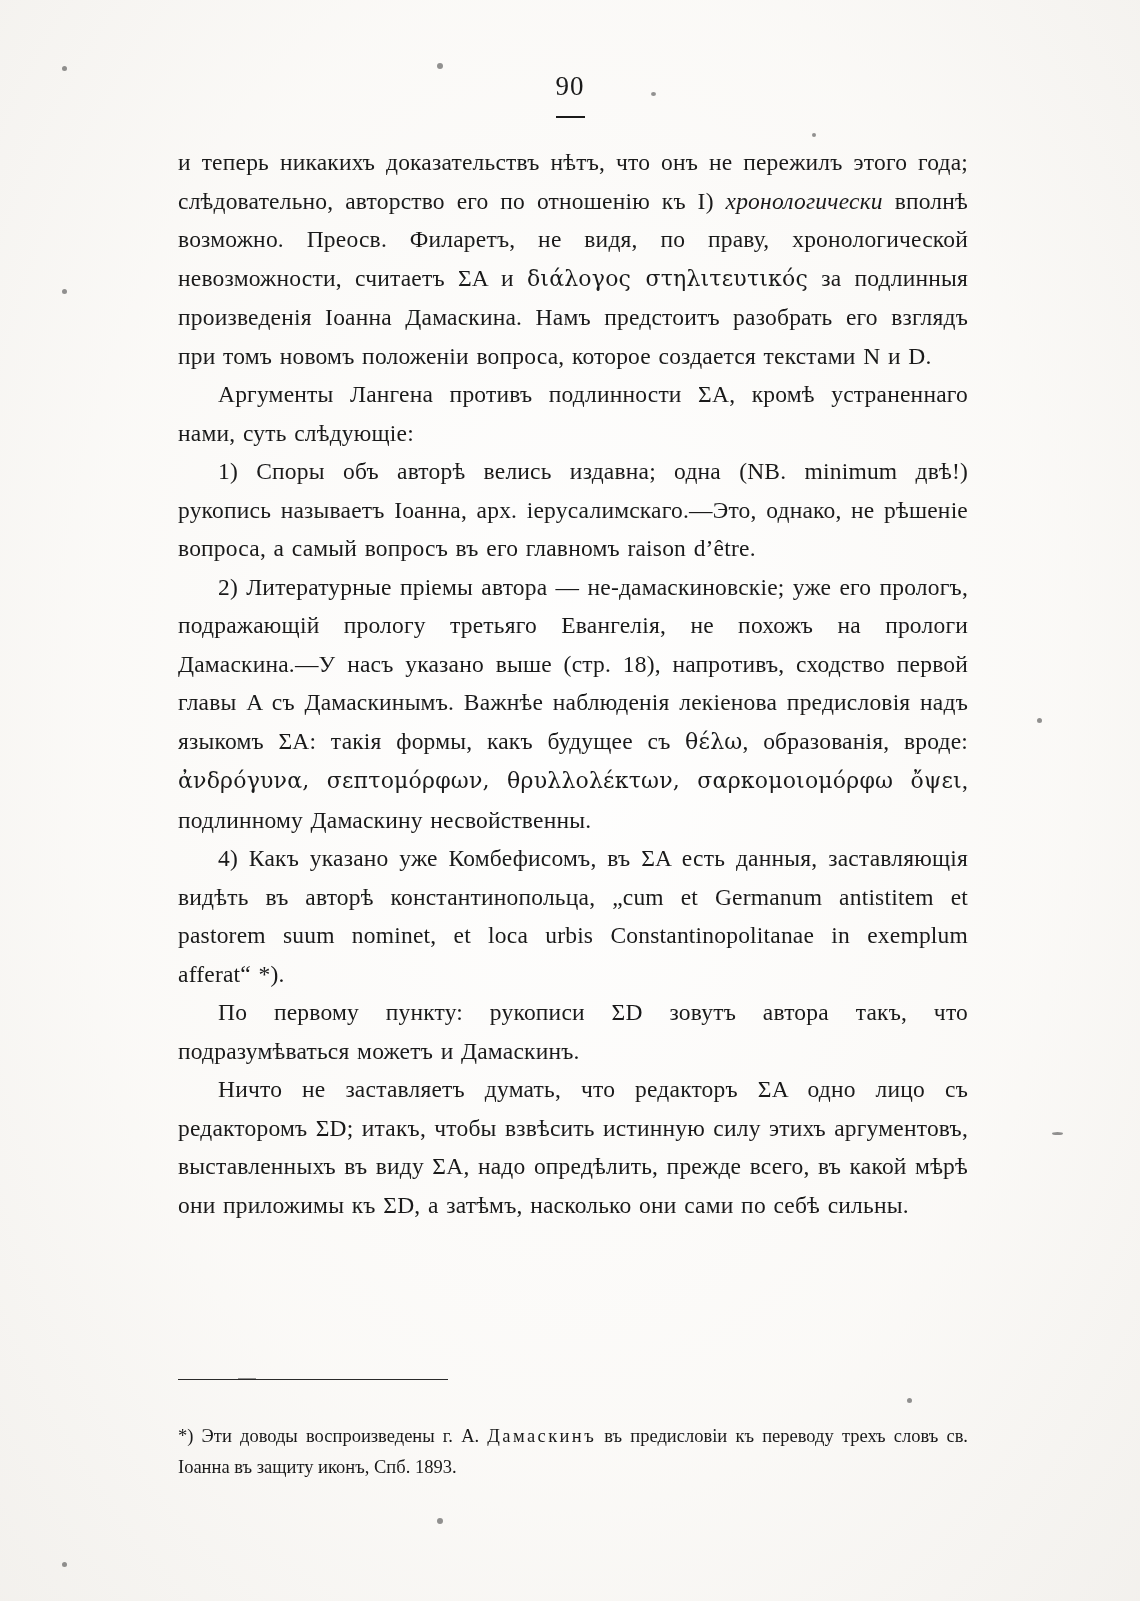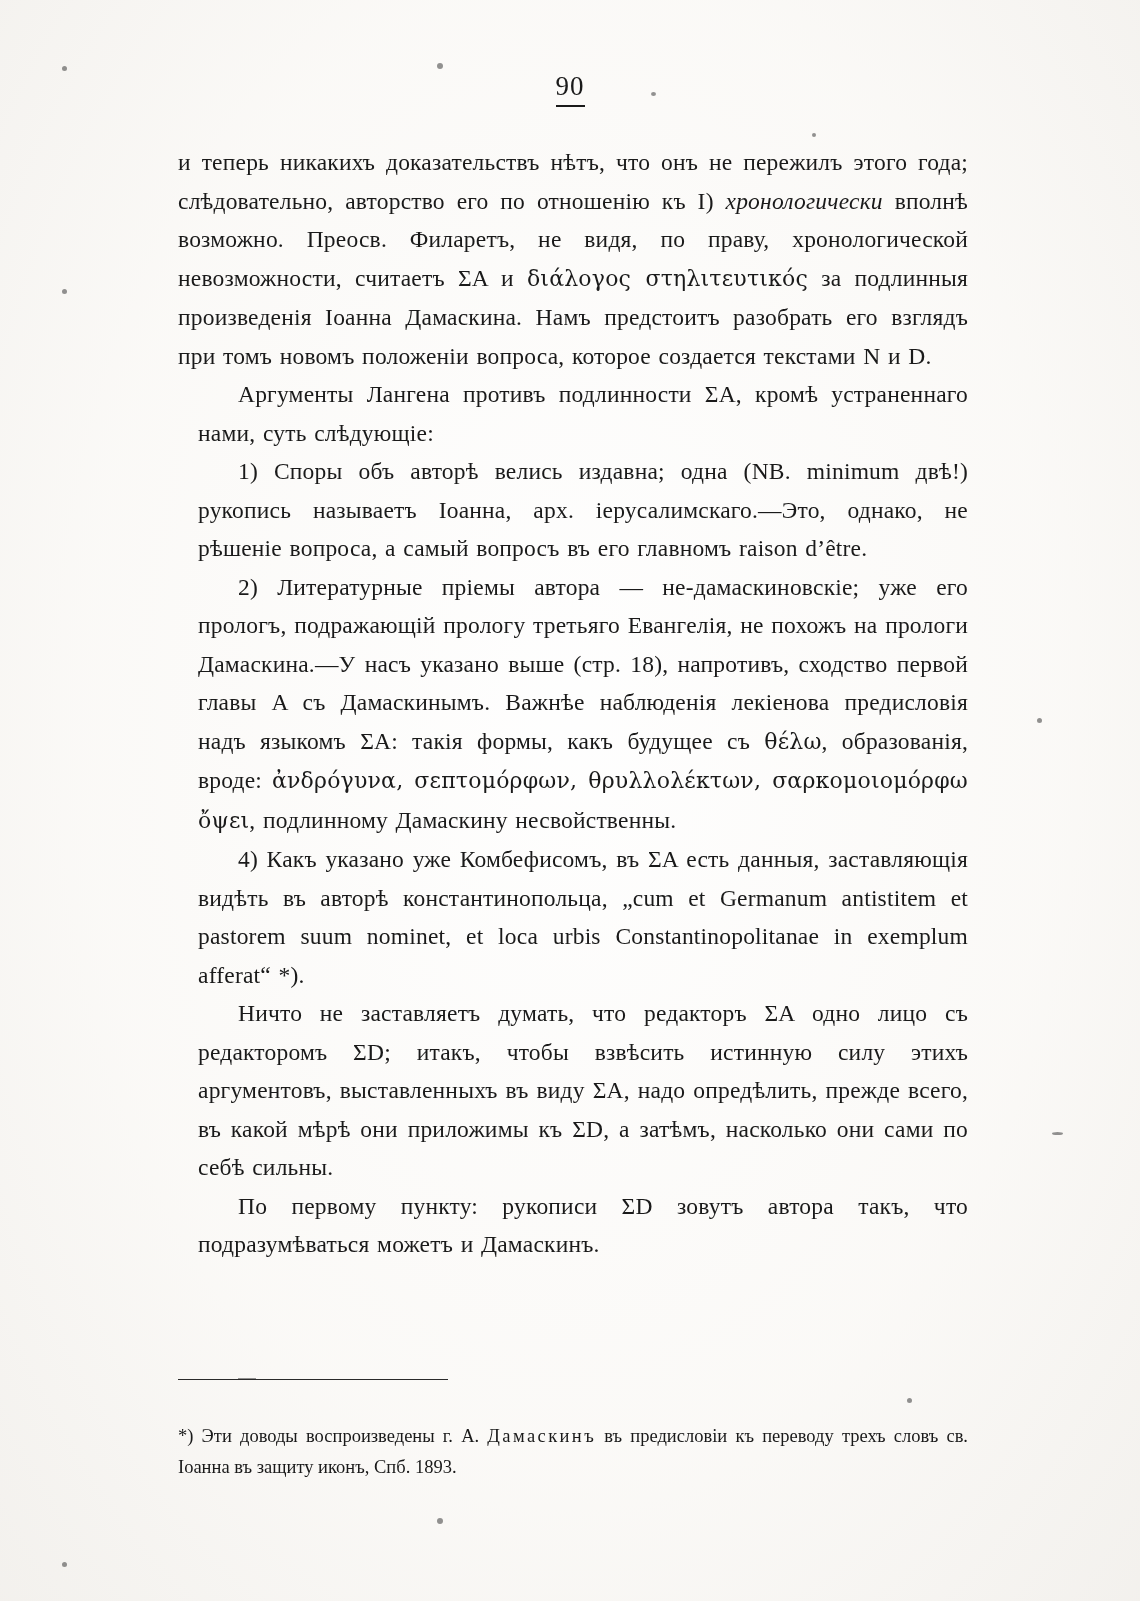--- a/index.html
+++ b/index.html
@@ -34,21 +34,21 @@
     position: absolute;
     top: 72px;
     left: 0;
     width: 1140px;
     text-align: center;
   }
   .page-number {
     display: inline-block;
     font-size: 27px;
     letter-spacing: 1px;
-    padding-bottom: 3px;
+    padding-bottom: 14px;
     border-bottom: 2px solid #1a1a1a;
     line-height: 1.1;
   }
   .speck {
     position: absolute;
     background: #3a3a3a;
     border-radius: 50%;
     opacity: 0.55;
   }
   .body-col {
@@ -59,21 +59,21 @@
   }
   p.par {
     margin: 0;
     font-size: 23.5px;
     line-height: 38.5px;
     text-align: justify;
     text-justify: inter-word;
     letter-spacing: 0.2px;
     word-spacing: 1.5px;
   }
-  p.par.indent { text-indent: 40px; margin-left: 20px; }
+  p.par.indent { text-indent: 40px; }
   .grk {
     font-family: "DejaVu Serif", serif;
     font-size: 22px;
   }
   .lat {
     font-family: "Liberation Serif", serif;
   }
   .rule {
     position: absolute;
     left: 178px;
@@ -114,20 +114,20 @@
   <div class="page-number-wrap">
     <span class="page-number">90</span>
   </div>
 
   <div class="body-col">
     <p class="par">и теперь никакихъ доказательствъ нѣтъ, что онъ не пережилъ этого года; слѣдовательно, авторство его по отношенію къ I) <i>хронологически</i> вполнѣ возможно. Преосв. Филаретъ, не видя, по праву, хронологической невозможности, считаетъ ΣA и <span class="grk">διάλογος στηλιτευτικός</span> за подлинныя произведенія Іоанна Дамаскина. Намъ предстоитъ разобрать его взглядъ при томъ новомъ положеніи вопроса, которое создается текстами N и D.</p>
     <p class="par indent">Аргументы Лангена противъ подлинности ΣA, кромѣ устраненнаго нами, суть слѣдующіе:</p>
     <p class="par indent">1) Споры объ авторѣ велись издавна; одна (NB. minimum двѣ!) рукопись называетъ Іоанна, арх. іерусалимскаго.—Это, однако, не рѣшеніе вопроса, а самый вопросъ въ его главномъ <span class="lat">raison d’être</span>.</p>
     <p class="par indent">2) Литературные пріемы автора — не-дамаскиновскіе; уже его прологъ, подражающій прологу третьяго Евангелія, не похожъ на прологи Дамаскина.—У насъ указано выше (стр. 18), напротивъ, сходство первой главы A съ Дамаскинымъ. Важнѣе наблюденія лекіенова предисловія надъ языкомъ ΣA: такія формы, какъ будущее съ <span class="grk">θέλω</span>, образованія, вроде: <span class="grk">ἀνδρόγυνα, σεπτομόρφων, θρυλλολέκτων, σαρκομοιομόρφω ὄψει</span>, подлинному Дамаскину несвойственны.</p>
     <p class="par indent">4) Какъ указано уже Комбефисомъ, въ ΣA есть данныя, заставляющія видѣть въ авторѣ константинопольца, <span class="lat">„cum et Germanum antistitem et pastorem suum nominet, et loca urbis Constantinopolitanae in exemplum afferat“</span> *).</p>
+    <p class="par indent">По первому пункту: рукописи ΣD зовутъ автора такъ, что подразумѣваться можетъ и Дамаскинъ.</p>
     <p class="par indent">Ничто не заставляетъ думать, что редакторъ ΣA одно лицо съ редакторомъ ΣD; итакъ, чтобы взвѣсить истинную силу этихъ аргументовъ, выставленныхъ въ виду ΣA, надо опредѣлить, прежде всего, въ какой мѣрѣ они приложимы къ ΣD, а затѣмъ, насколько они сами по себѣ сильны.</p>
-    <p class="par indent">По первому пункту: рукописи ΣD зовутъ автора такъ, что подразумѣваться можетъ и Дамаскинъ.</p>
   </div>
 
   <div class="rule"></div>
 
   <div class="footnote">*) Эти доводы воспроизведены г. А. <span class="spaced">Дамаскинъ</span> въ предисловіи къ переводу трехъ словъ св. Іоанна въ защиту иконъ, Спб. 1893.</div>
 </div>
 
 </body></html>

